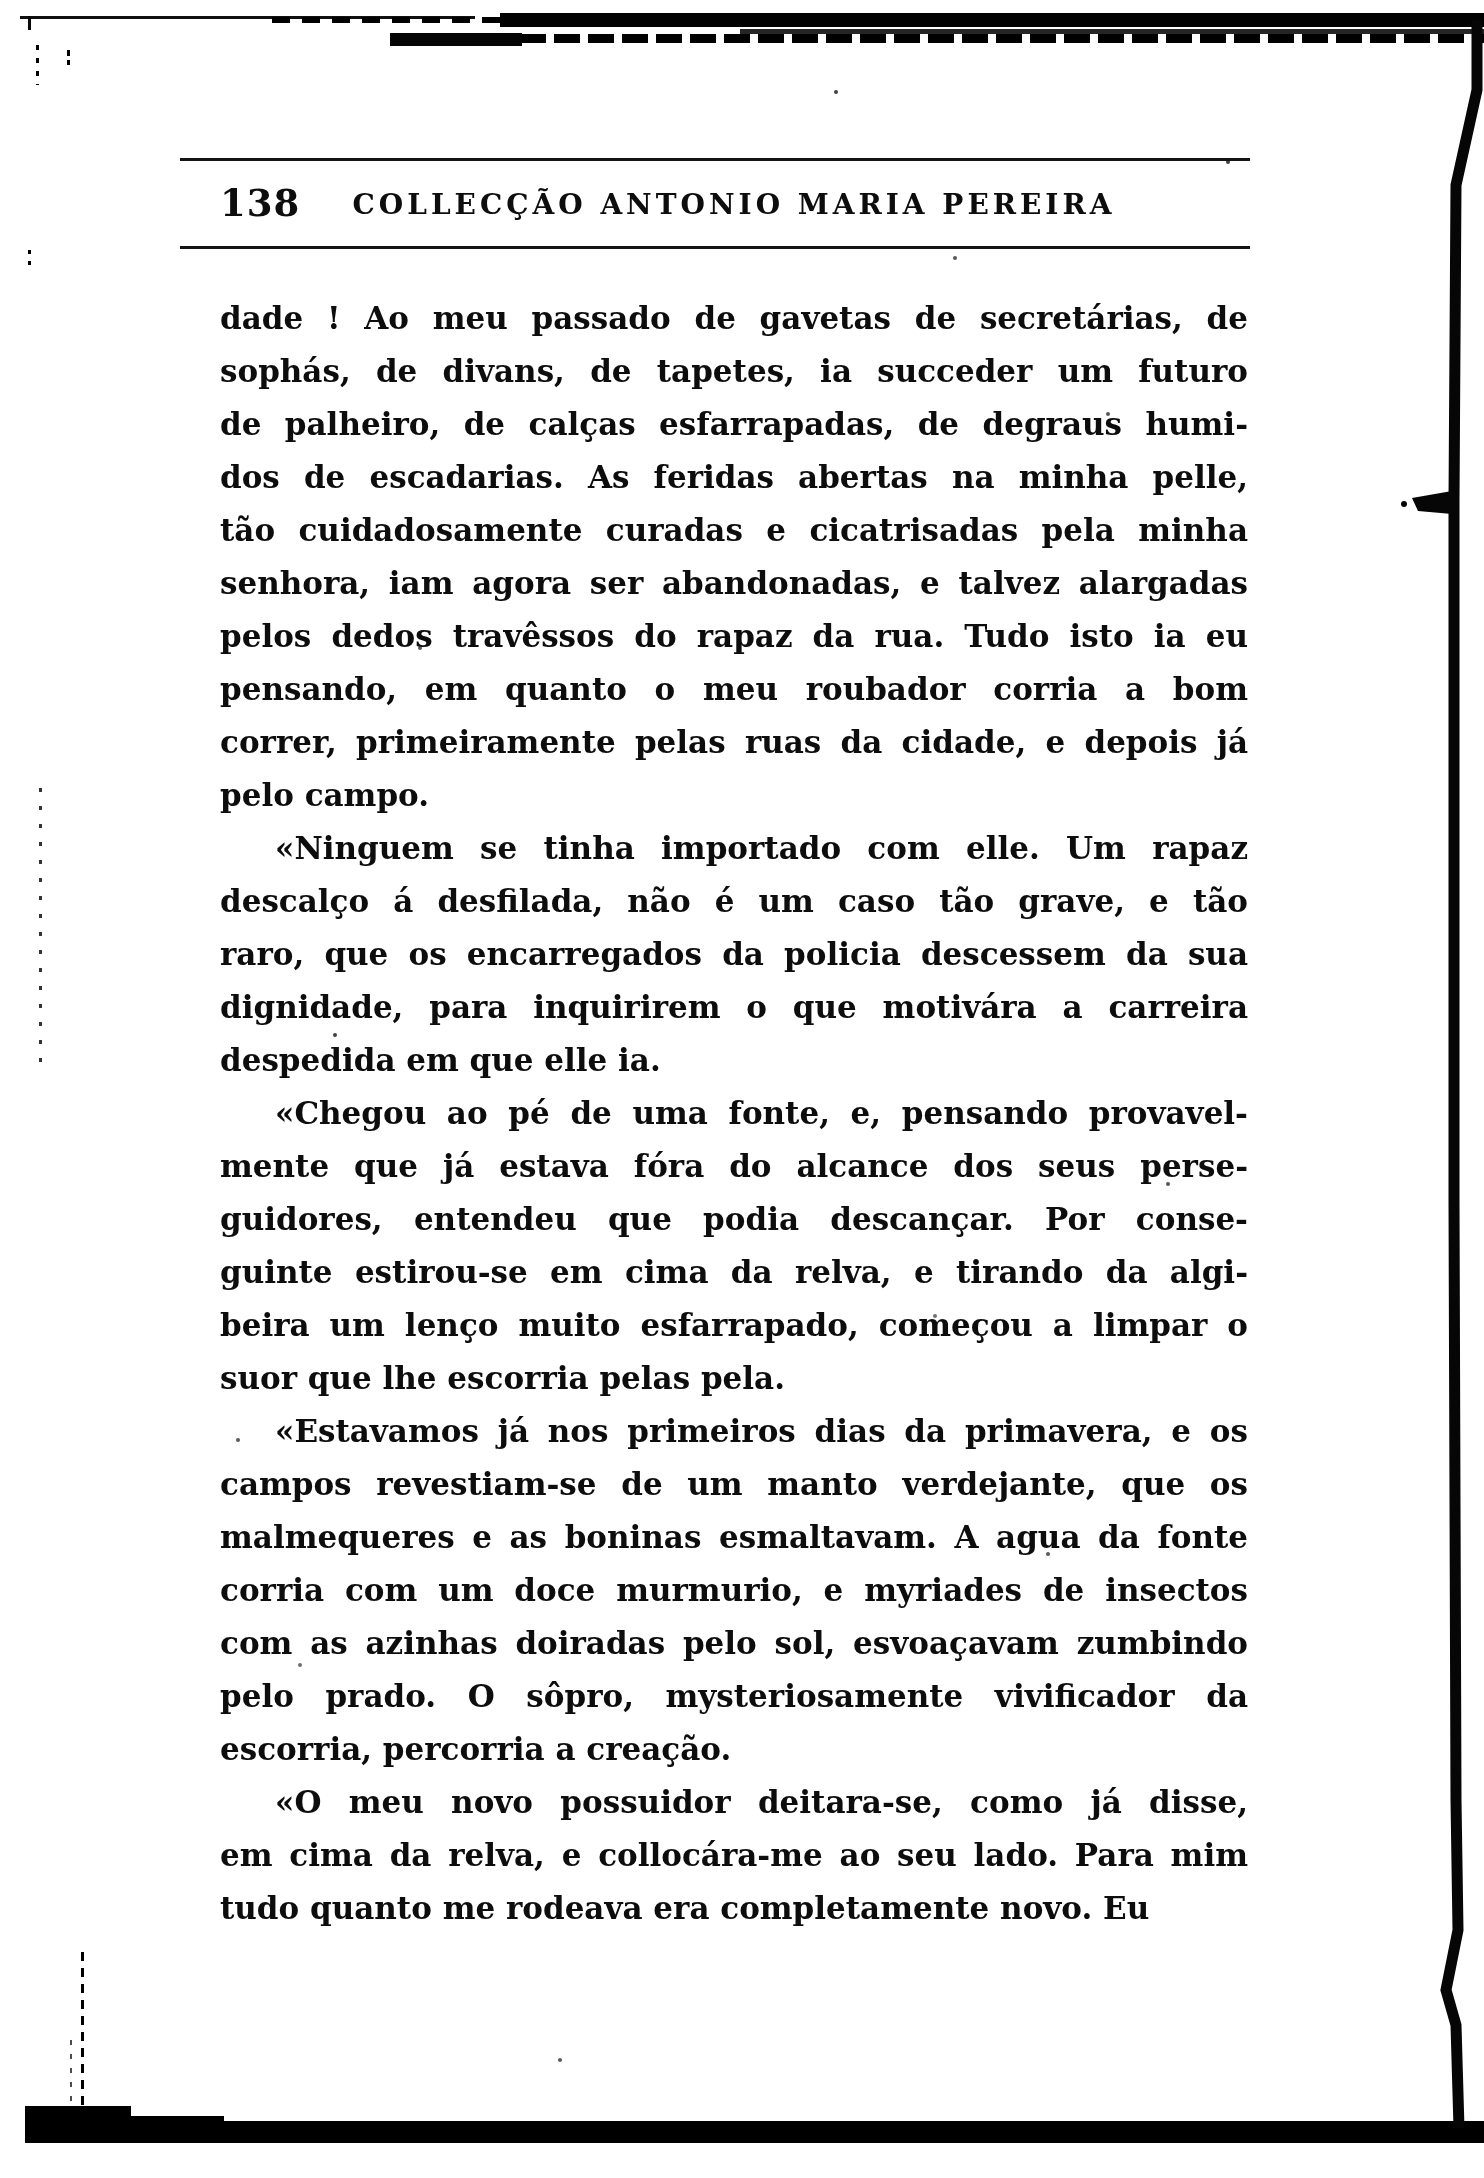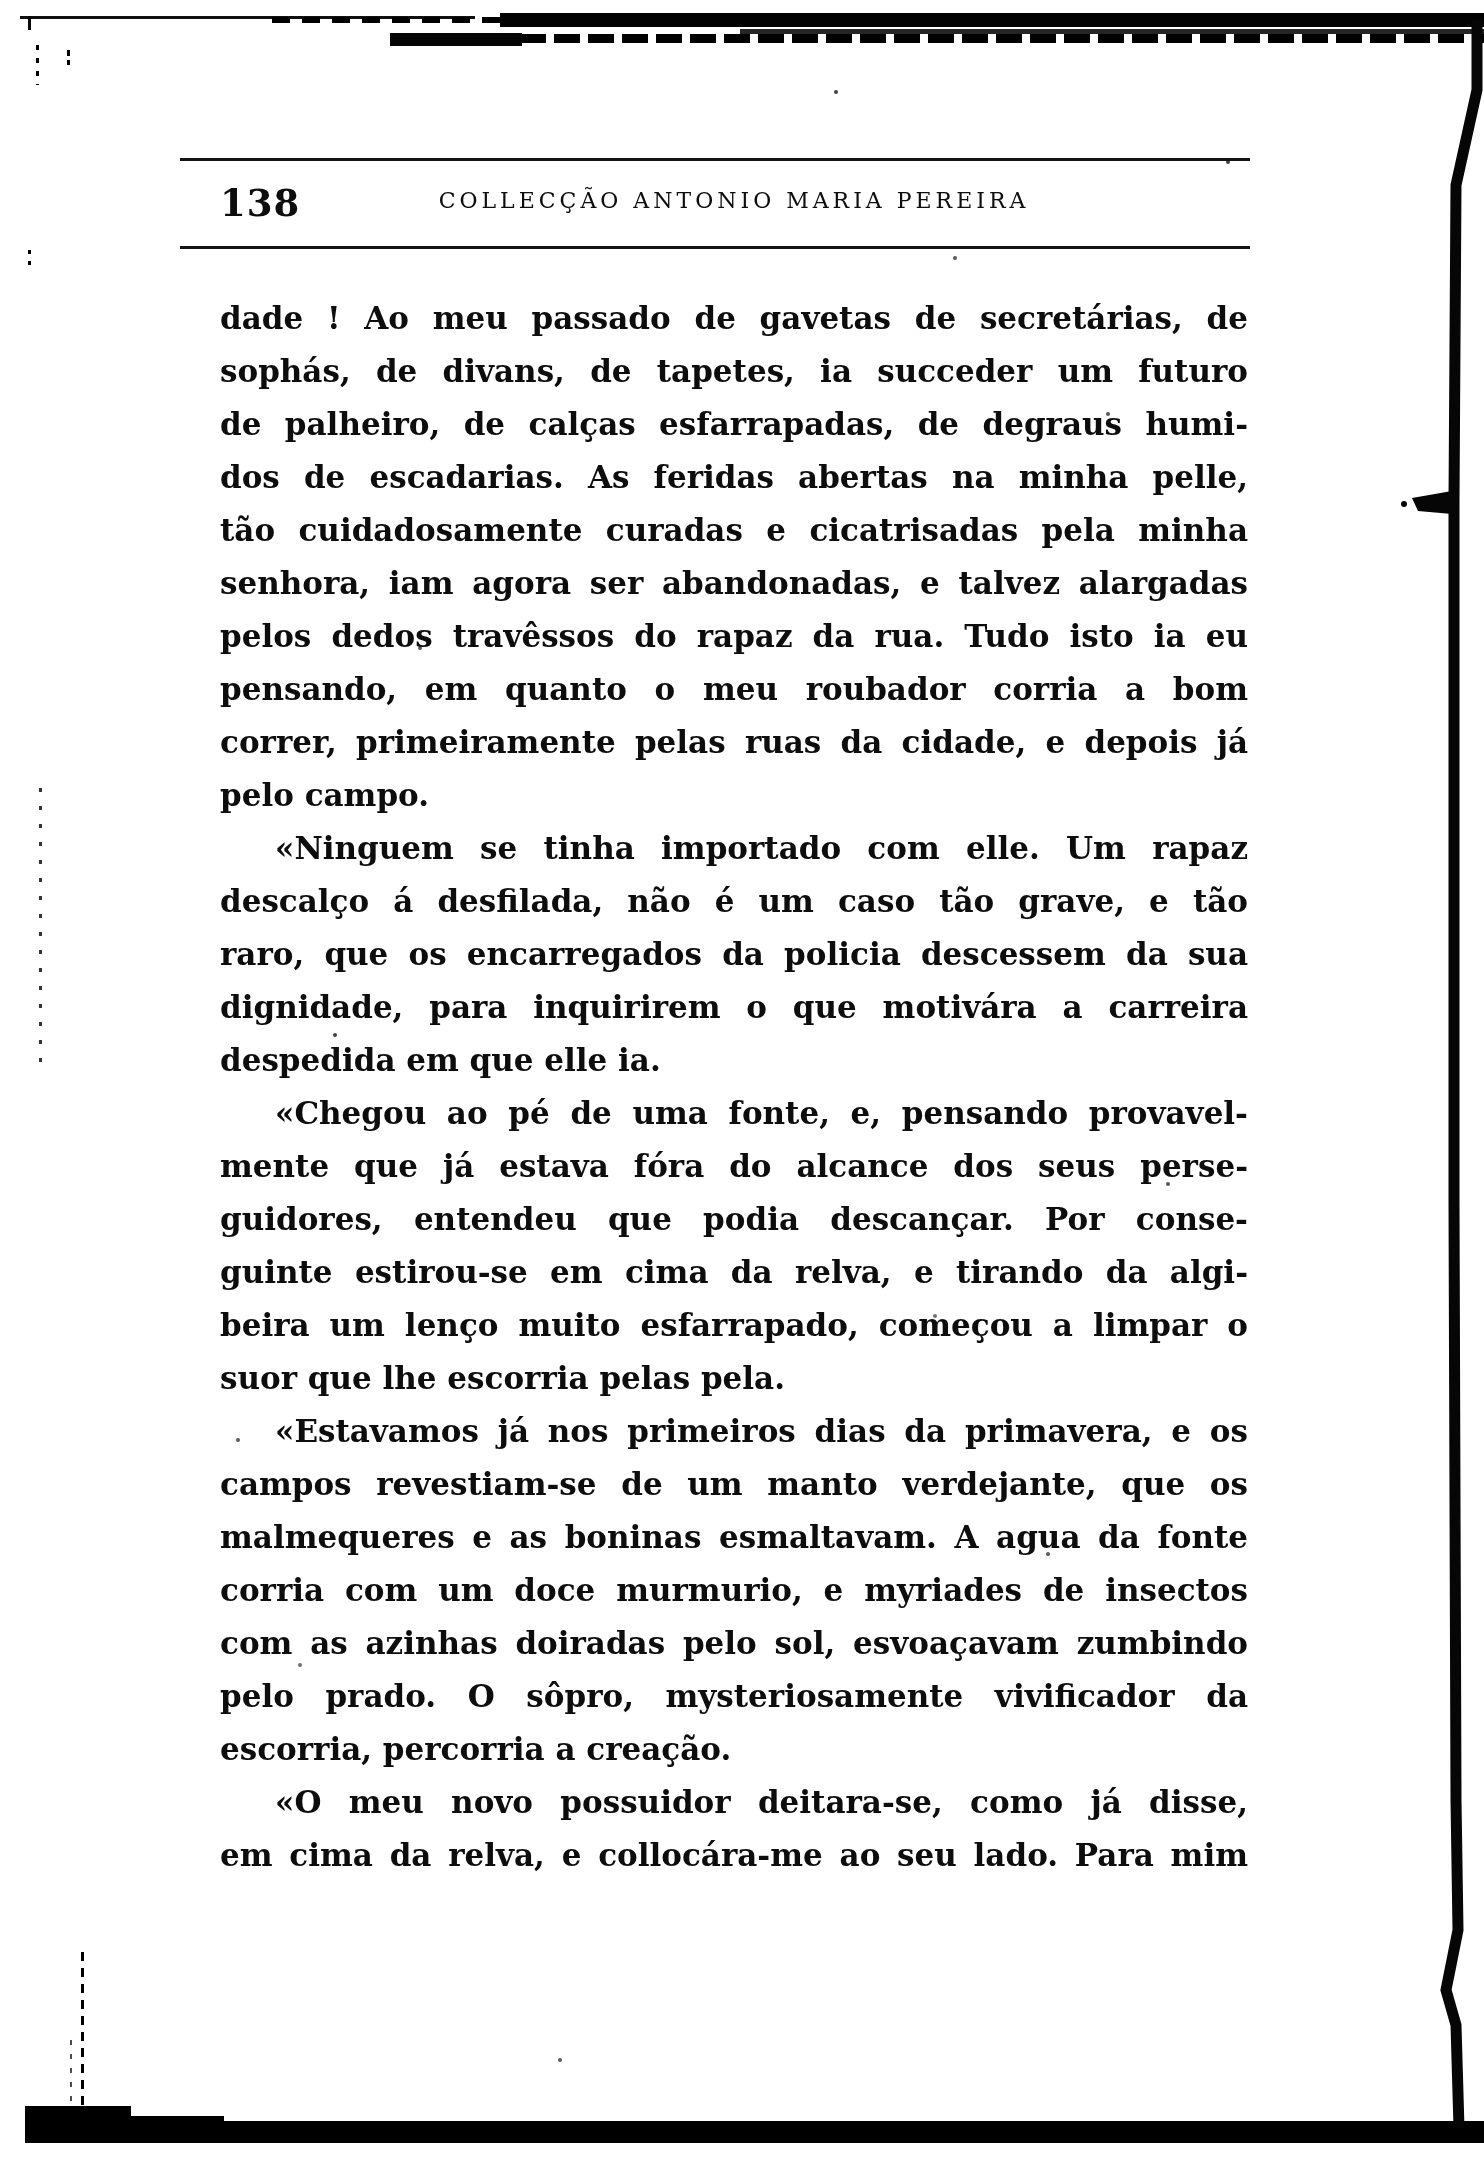--- a/index.html
+++ b/index.html
@@ -19,21 +19,21 @@
   .header-row{
     position:absolute;left:220px;top:181px;width:1028px;height:44px;
   }
   .page-number{
     position:absolute;left:0;top:0;
     font-size:37px;font-weight:700;letter-spacing:1px;
   }
   .header-title{
     position:absolute;left:0;right:0;top:7px;
     text-align:center;
-    font-size:22px;font-weight:400;letter-spacing:4px;
+    font-size:28px;font-weight:700;letter-spacing:4px;
     white-space:nowrap;
   }
   
   .body-text{
     position:absolute;left:220px;top:292px;width:1028px;
     font-size:31px;font-weight:700;line-height:53px;
   }
   .paragraph{margin:0;padding:0;}
   .line{
     text-align:justify;
@@ -152,16 +152,17 @@
         <div class="line">campos revestiam-se de um manto verdejante, que os</div>
         <div class="line">malmequeres e as boninas esmaltavam. A agua da fonte</div>
         <div class="line">corria com um doce murmurio, e myriades de insectos</div>
         <div class="line">com as azinhas doiradas pelo sol, esvoaçavam zumbindo</div>
         <div class="line">pelo prado. O sôpro, mysteriosamente vivificador da</div>
         <div class="line last">escorria, percorria a creação.</div>
       </div>
       <div class="paragraph">
         <div class="line indent">«O meu novo possuidor deitara-se, como já disse,</div>
         <div class="line">em cima da relva, e collocára-me ao seu lado. Para mim</div>
+        <div class="line last">tudo quanto me rodeava era completamente novo. Eu</div>
       </div>
     </div>
 
 </div>
 
 </body></html>

